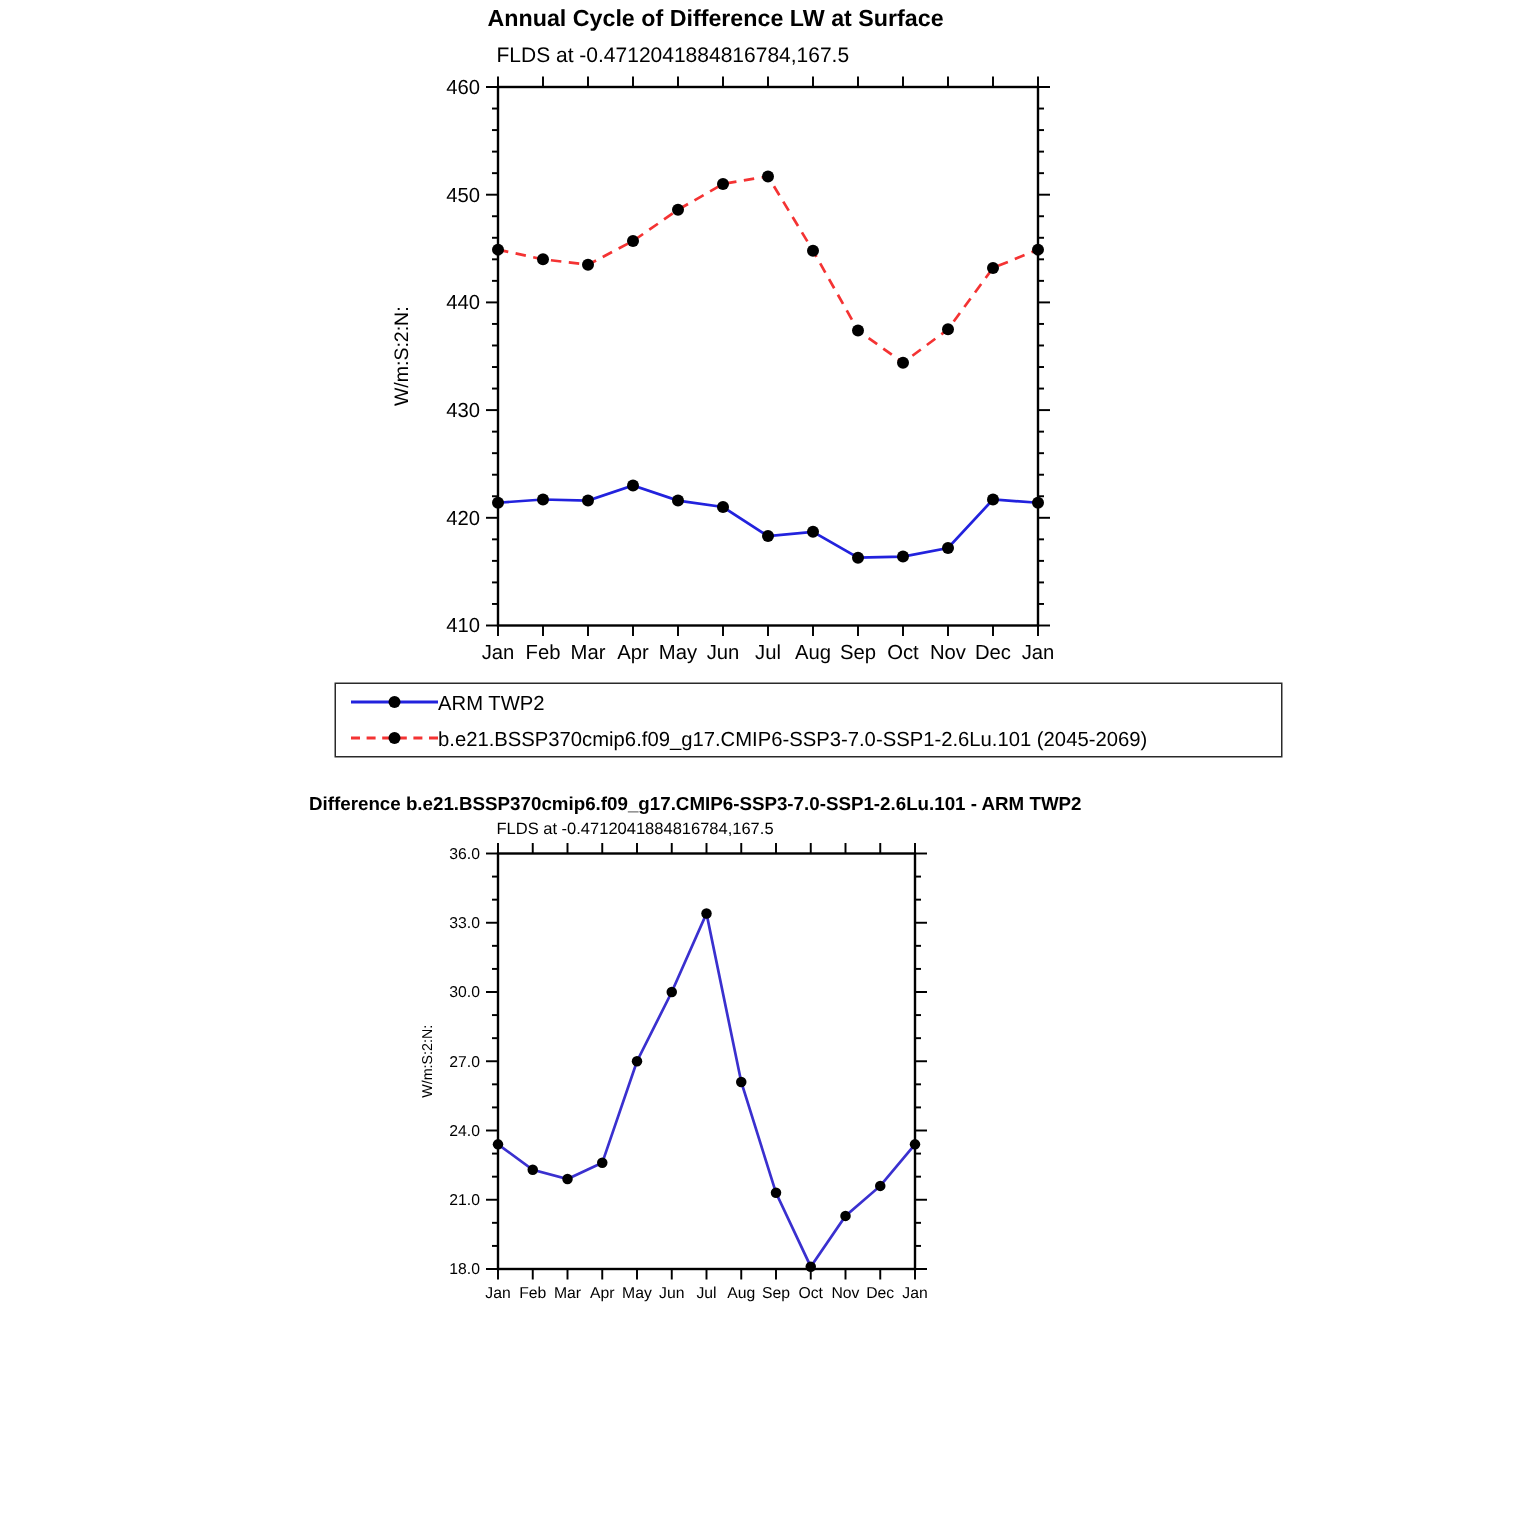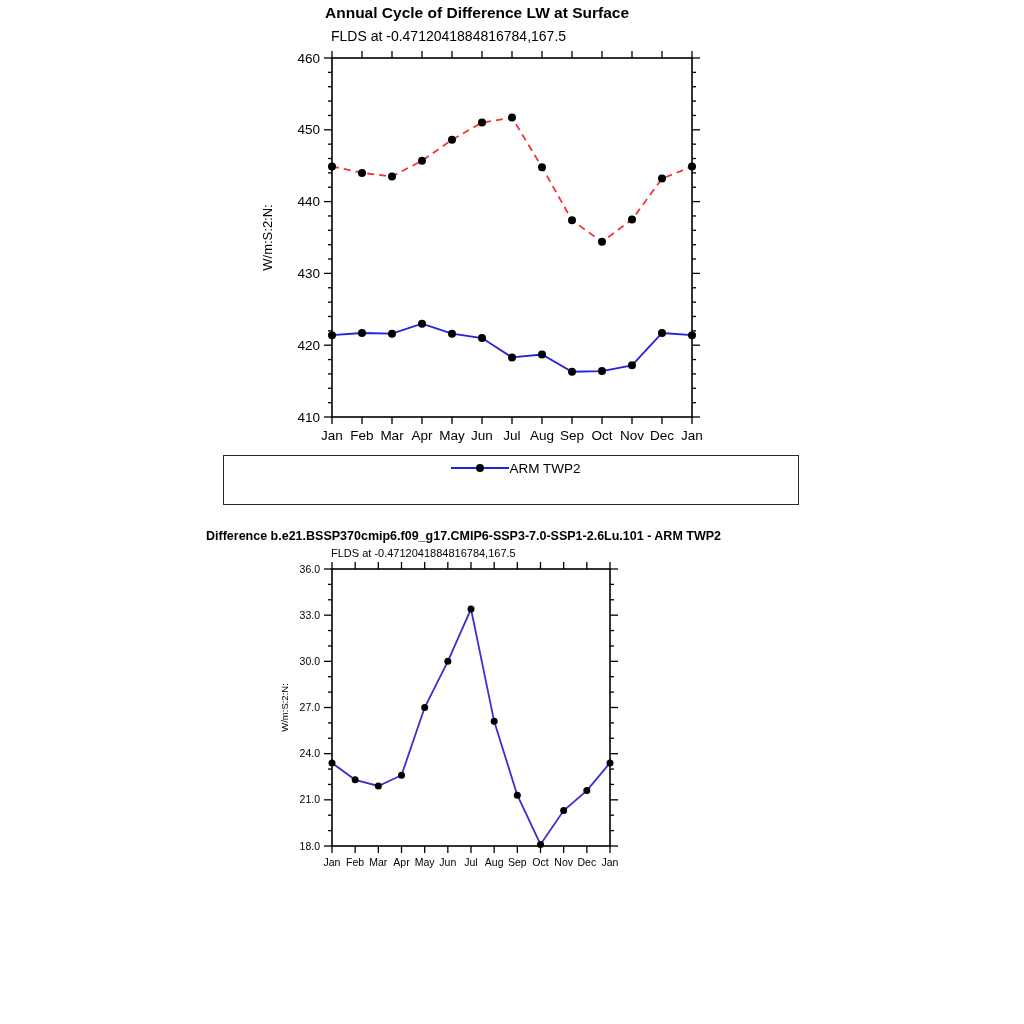--- a/index.html
+++ b/index.html
@@ -6,23 +6,23 @@
   body{
     width:1024px;height:1024px;position:relative;background:#ffffff;
     font-family:"Liberation Sans", sans-serif;color:#000;overflow:hidden;
   }
   .abs{position:absolute;}
   .title-top{font-size:15.5px;font-weight:bold;white-space:nowrap;}
   .subtitle-top{font-size:14px;white-space:nowrap;}
   .title-bottom{font-size:12.5px;font-weight:bold;white-space:nowrap;}
   .subtitle-bottom{font-size:11px;white-space:nowrap;}
   .legend-box{
-    left:223px;top:455px;width:576px;height:50px;
+    left:223px;top:455px;width:632px;height:50px;
     border:1px solid #2a2a2a;background:#fff;box-sizing:border-box;
-    display:flex;flex-direction:row;justify-content:center;
+    display:flex;flex-direction:column;justify-content:center;
   }
   .legend-row{display:flex;align-items:center;height:24px;padding-left:10px;}
   .legend-sample{position:relative;width:58px;height:10px;flex:0 0 58px;}
   .legend-line{position:absolute;left:0;right:0;top:4px;border-top-width:2px;}
   .legend-line.solid{border-top-style:solid;}
   .legend-line.dashed{border-top-style:dashed;}
   .legend-dot{position:absolute;left:25px;top:1px;width:8px;height:8px;border-radius:50%;background:#000;}
   .legend-label{font-size:13.5px;white-space:nowrap;}
   svg text{font-family:"Liberation Sans", sans-serif;}
 </style>
@@ -164,20 +164,27 @@
   </svg>
 
 <div class="abs legend-box">
   <div class="legend-row">
     <span class="legend-sample">
       <span class="legend-line solid" style="border-top-color:#2222dd;"></span>
       <span class="legend-dot"></span>
     </span>
     <span class="legend-label">ARM TWP2</span>
   </div>
+  <div class="legend-row">
+    <span class="legend-sample">
+      <span class="legend-line dashed" style="border-top-color:#f43333;"></span>
+      <span class="legend-dot"></span>
+    </span>
+    <span class="legend-label">b.e21.BSSP370cmip6.f09_g17.CMIP6-SSP3-7.0-SSP1-2.6Lu.101 (2045-2069)</span>
+  </div>
 </div>
 
 <div class="abs title-bottom" style="left:185px;top:529px;margin-left:21px;">Difference b.e21.BSSP370cmip6.f09_g17.CMIP6-SSP3-7.0-SSP1-2.6Lu.101 - ARM TWP2</div>
 
 <div class="abs subtitle-bottom" style="left:331px;top:547px;">FLDS at -0.4712041884816784,167.5</div>
 
 <svg id="chart1" class="abs" style="left:250px;top:560px;" width="400" height="310">
     <rect x="82" y="9" width="278" height="277" fill="none" stroke="#000" stroke-width="1.6"></rect>
     <line x1="74" y1="9" x2="82" y2="9" stroke="#000" stroke-width="1.3"></line>
     <line x1="360" y1="9" x2="368" y2="9" stroke="#000" stroke-width="1.3"></line>

